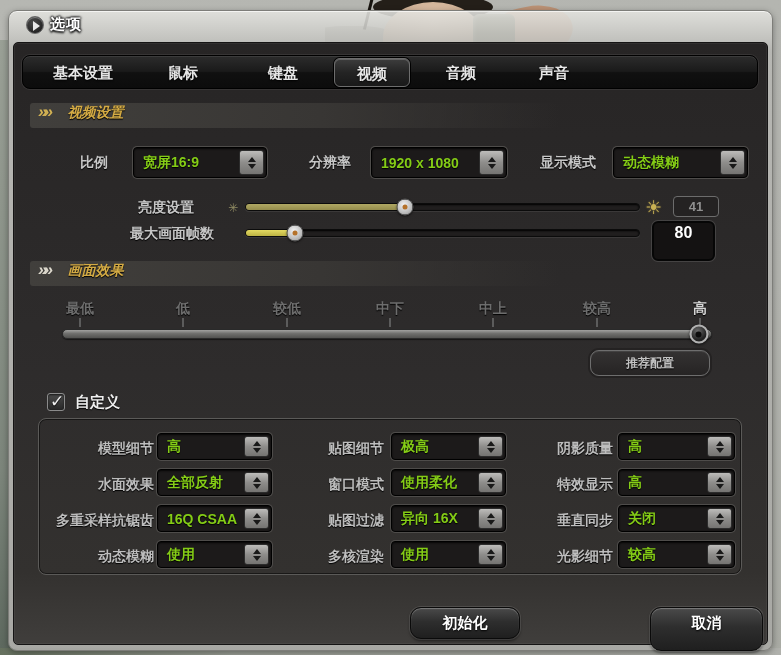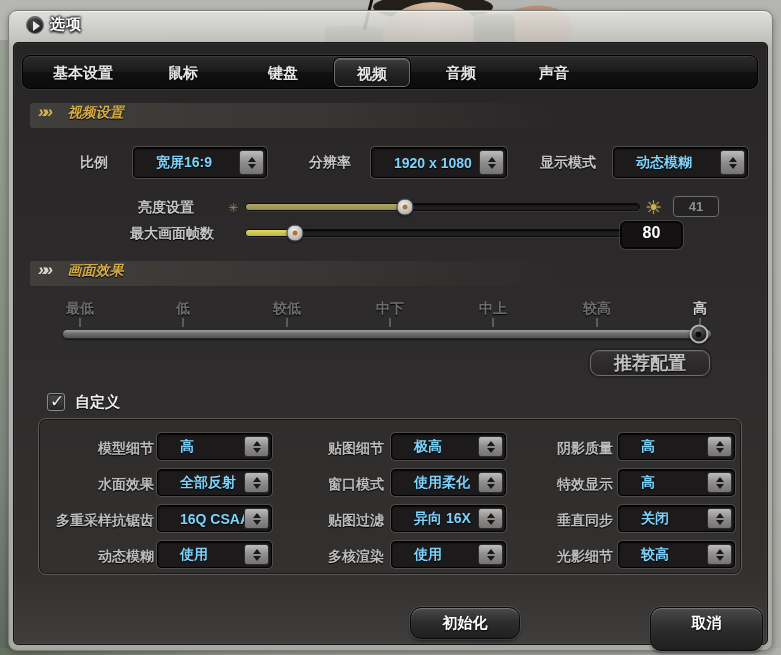--- a/index.html
+++ b/index.html
@@ -30,21 +30,21 @@
   
   .section-h{position:absolute;left:30px;width:530px;height:25px;background:linear-gradient(90deg,#413f3c 0%,#383634 55%,rgba(50,48,46,0) 100%);border-radius:3px;line-height:17px;font-style:italic;}
   .section-h .chev{font-size:17px;font-weight:bold;margin:0 10px 0 8px;}
   .chev-gold{color:#d3b253;}
   .chev-silver{color:#ddd9cd;}
   .section-h .stitle{font-size:14px;font-weight:bold;color:#d4ab44;text-shadow:0 1px 1px #000;}
   
   .flabel{position:absolute;font-size:14px;font-weight:bold;color:#c6c6c6;text-align:center;text-shadow:0 1px 1px #000;white-space:nowrap;}
   
   .select{position:absolute;background:#1c1a1a;border:1px solid #000;box-shadow:0 0 0 1px #4e4c4a,inset 0 1px 2px rgba(0,0,0,.8);border-radius:4px;cursor:pointer;}
-  .select .val{position:absolute;left:9px;top:50%;transform:translateY(-50%);font-size:14px;font-weight:bold;color:#7dd3fc;text-shadow:0 1px 1px #000;white-space:nowrap;margin-left:13px;}
+  .select .val{position:absolute;left:9px;top:50%;transform:translateY(-50%);font-size:14px;font-weight:bold;color:#84cc16;text-shadow:0 1px 1px #000;white-space:nowrap;}
   .spinner{position:absolute;right:2px;top:2px;bottom:2px;width:25px;border-radius:3px;background:linear-gradient(180deg,#bdbcba 0%,#8e8d8b 50%,#757472 100%);border:1px solid #2c2c2c;display:flex;flex-direction:column;align-items:center;justify-content:center;gap:2px;cursor:pointer;}
   .tri-up{width:0;height:0;border-left:4px solid transparent;border-right:4px solid transparent;border-bottom:5px solid #191919;}
   .tri-down{width:0;height:0;border-left:4px solid transparent;border-right:4px solid transparent;border-top:5px solid #191919;}
   
   .ytrack{position:absolute;height:8px;border-radius:4px;background:#201e1e;border:1px solid #0b0b0b;box-shadow:0 1px 0 rgba(255,255,255,.08),inset 0 1px 2px #000;}
   .yfill{position:absolute;left:0;top:0;height:100%;border-radius:4px;}
   .fill-olive{background:linear-gradient(180deg,#b0a863 0%,#948c4c 100%);}
   .fill-yellow{background:linear-gradient(180deg,#e4da62 0%,#bdb343 100%);}
   .yhandle{position:absolute;top:50%;transform:translate(-50%,-50%);width:17px;height:17px;border-radius:50%;background:radial-gradient(circle at 42% 35%,#f2f2f2,#bdbdbd 60%,#8f8f8f);border:1px solid #555;box-shadow:0 1px 2px rgba(0,0,0,.6);}
   .yhandle::after{content:"";position:absolute;left:5px;top:5px;width:5px;height:5px;border-radius:50%;background:#b5722a;}
@@ -53,21 +53,21 @@
   .valbox-dim{position:absolute;border:1px solid #6c6c6c;border-radius:4px;background:#242222;color:#8f8f8f;font-size:13px;font-weight:bold;text-align:center;}
   .valbox-bright{position:absolute;border:2px solid #060606;border-radius:6px;background:#141212;color:#fff;font-size:16px;font-weight:bold;text-align:center;box-shadow:0 0 0 1px rgba(255,255,255,.12);}
   
   .qlabel{position:absolute;transform:translateX(-50%);font-size:14px;font-weight:bold;color:#6d6d6d;text-shadow:0 1px 1px #000;white-space:nowrap;}
   .qlabel.sel{color:#d6d6d6;}
   .qtick{position:absolute;width:2px;height:9px;background:#5c5c5c;transform:translateX(-50%);}
   .qtrack{position:absolute;left:62px;top:329px;width:650px;height:10px;border-radius:6px;background:linear-gradient(180deg,#a2a2a0 0%,#6f6f6d 45%,#525250 100%);border:1px solid #2a2a2a;box-shadow:0 1px 1px rgba(0,0,0,.5);}
   .qhandle{position:absolute;top:50%;transform:translate(-50%,-50%);width:19px;height:19px;border-radius:50%;background:radial-gradient(circle at 40% 30%,#6a6a6a,#222 65%);border:2px solid #b2b2b2;box-shadow:0 1px 3px rgba(0,0,0,.7);}
   .qhandle::after{content:"";position:absolute;left:4px;top:5px;width:6px;height:6px;border-radius:50%;background:#0d0d0d;}
   
-  .btn-outline{position:absolute;border:1px solid #6e6e6e;border-radius:9px;background:linear-gradient(180deg,#343232 0%,#262424 100%);box-shadow:0 0 0 2px #242222,inset 0 1px 0 rgba(255,255,255,.08);color:#c2c2c2;font-size:18px;font-weight:bold;text-align:center;text-shadow:0 1px 1px #000;cursor:pointer;}
+  .btn-outline{position:absolute;border:1px solid #6e6e6e;border-radius:9px;background:linear-gradient(180deg,#343232 0%,#262424 100%);box-shadow:0 0 0 2px #242222,inset 0 1px 0 rgba(255,255,255,.08);color:#c2c2c2;font-size:12px;font-weight:bold;text-align:center;text-shadow:0 1px 1px #000;cursor:pointer;}
   .btn-big{position:absolute;border:1px solid #0a0a0a;border-radius:11px;background:linear-gradient(180deg,#4a4a4a 0%,#2e2e2e 45%,#1f1f1f 100%);box-shadow:inset 0 1px 1px rgba(255,255,255,.28),0 0 0 1px rgba(255,255,255,.12),0 2px 3px rgba(0,0,0,.5);color:#fff;font-size:15px;font-weight:bold;text-align:center;text-shadow:0 1px 2px #000;cursor:pointer;}
   
   .checkbox{position:absolute;left:47px;top:393px;width:18px;height:18px;border:1px solid #8b8b8b;border-radius:3px;background:linear-gradient(180deg,#4c4c4c,#262626);box-shadow:inset 0 1px 2px rgba(0,0,0,.7);cursor:pointer;}
   .checkbox .mark{position:absolute;left:2px;top:-3px;font-size:17px;font-weight:bold;color:#efefef;text-shadow:0 1px 1px #000;}
   .cb-label{position:absolute;left:75px;top:393px;font-size:15px;font-weight:bold;color:#efefef;text-shadow:0 1px 1px #000;cursor:pointer;}
   .groupbox{position:absolute;left:38px;top:418px;width:704px;height:157px;border:1px solid #5b5a58;border-radius:8px;box-shadow:inset 0 0 0 1px rgba(0,0,0,.5);}
   .glabel{position:absolute;font-size:14px;font-weight:bold;color:#bdbdbd;text-align:right;text-shadow:0 1px 1px #000;white-space:nowrap;}
 </style>
 </head>
 <body>
@@ -139,21 +139,21 @@
     <div class="yhandle" style="left: 40.5%;"></div>
   </div>
   <div class="sun-icon" style="left:645px;top:196px">☀</div>
   <div class="valbox-dim" style="left:673px;top:196px;width:46px;height:21px;line-height:19px">41</div>
 
   <div class="flabel" style="left:112px;top:225px;width:120px">最大画面帧数</div>
   <div class="ytrack" style="left:245px;top:229px;width:395px">
     <div class="yfill fill-yellow" style="width: 12.4%;"></div>
     <div class="yhandle" style="left: 12.4%;"></div>
   </div>
-  <div class="valbox-bright" style="left:620px;top:221px;width:63px;height:28px;line-height:20px">80</div>
+  <div class="valbox-bright" style="left:652px;top:221px;width:63px;height:40px;line-height:20px">80</div>
 
   <div class="section-h" style="top:261px">
     <span class="chev chev-silver">»</span><span class="chev chev-silver" style="margin-left:-14px">»</span>
     <span class="stitle">画面效果</span>
   </div>
 
   <div class="qlabel" style="left:80px;top:300px">最低</div>
   <div class="qlabel" style="left:183px;top:300px">低</div>
   <div class="qlabel" style="left:287px;top:300px">较低</div>
   <div class="qlabel" style="left:390px;top:300px">中下</div>

